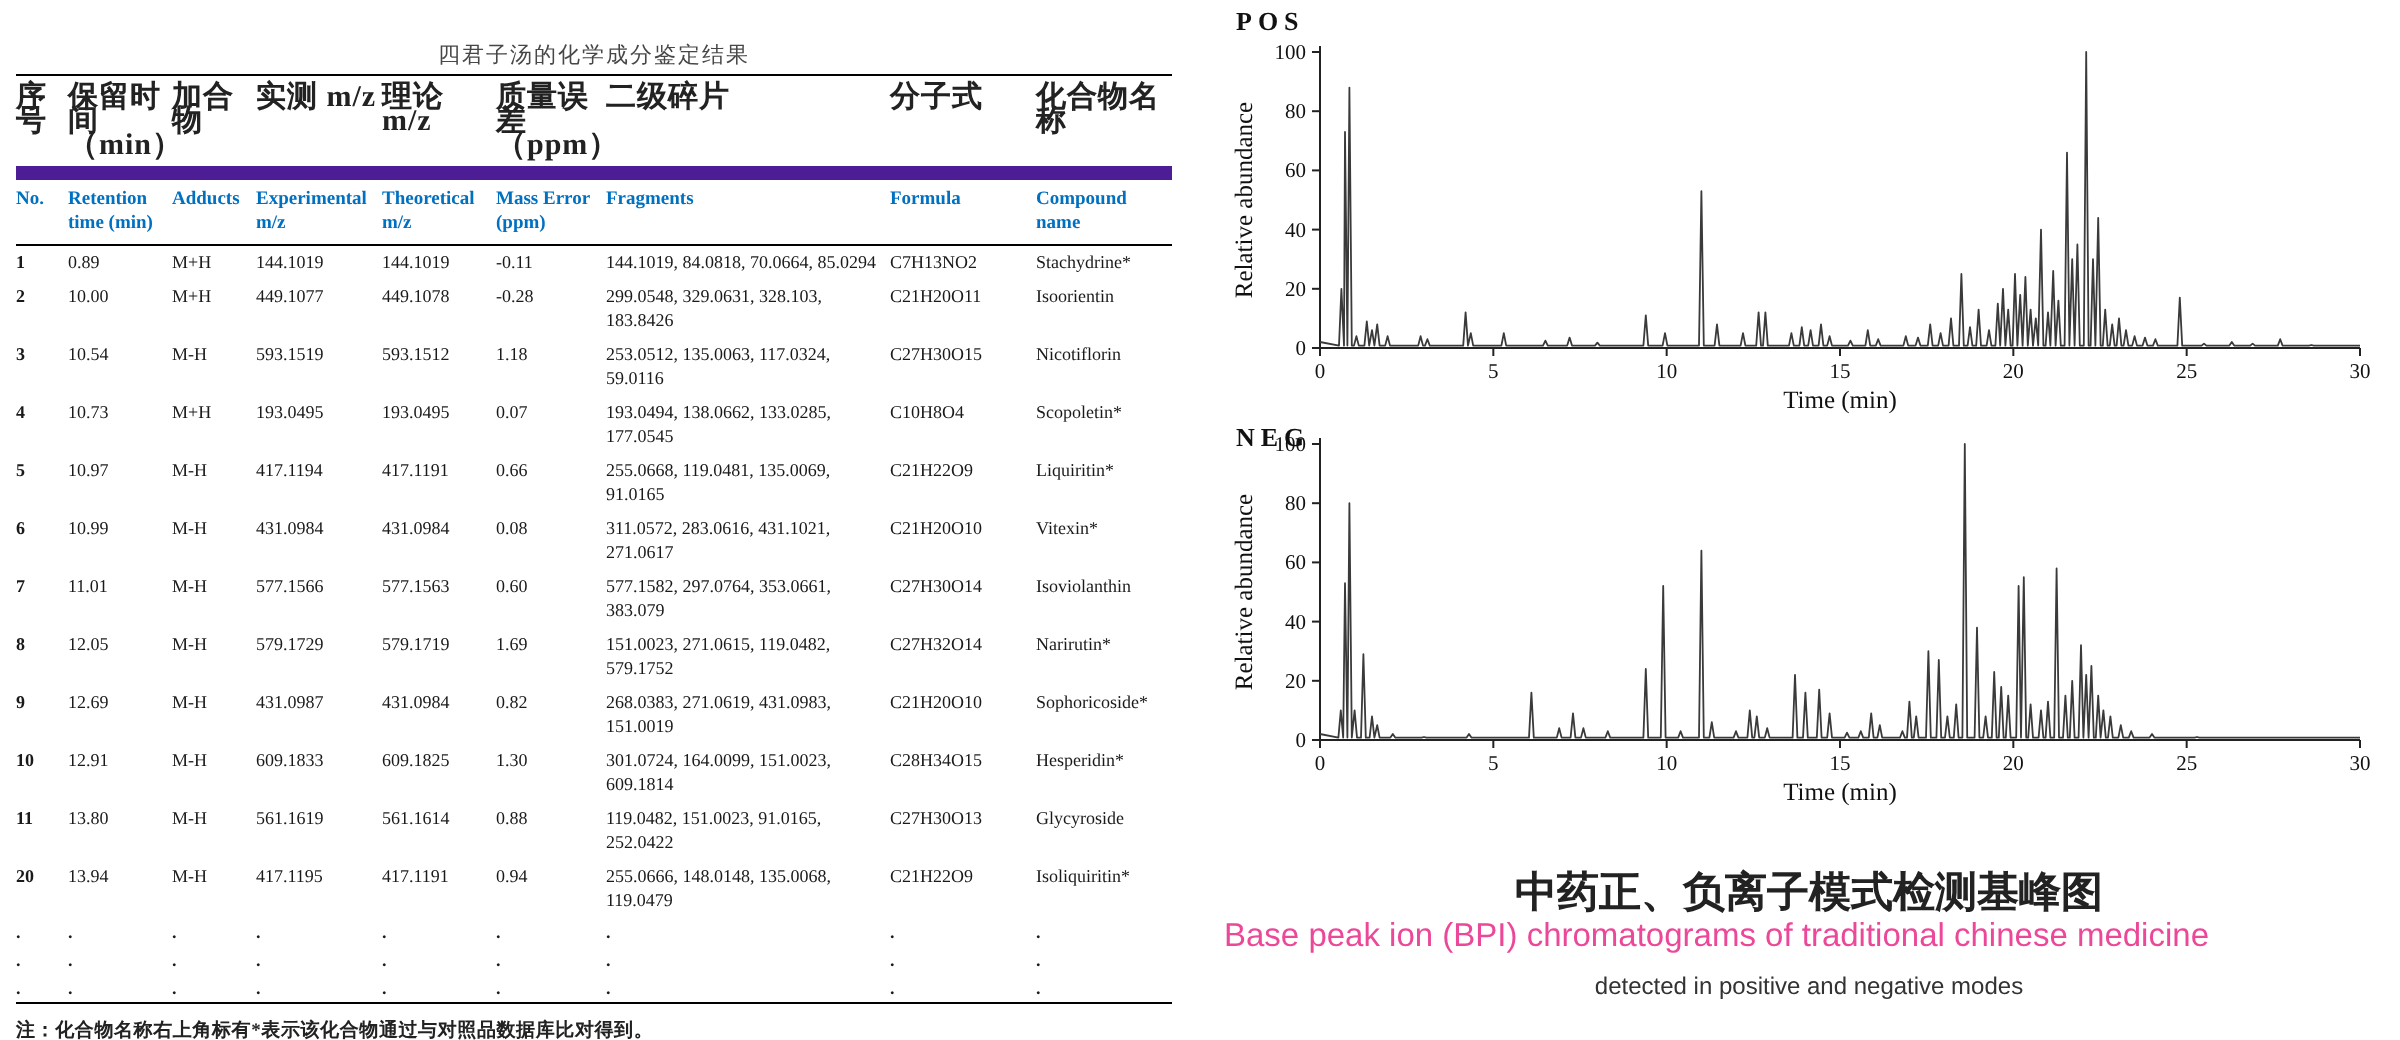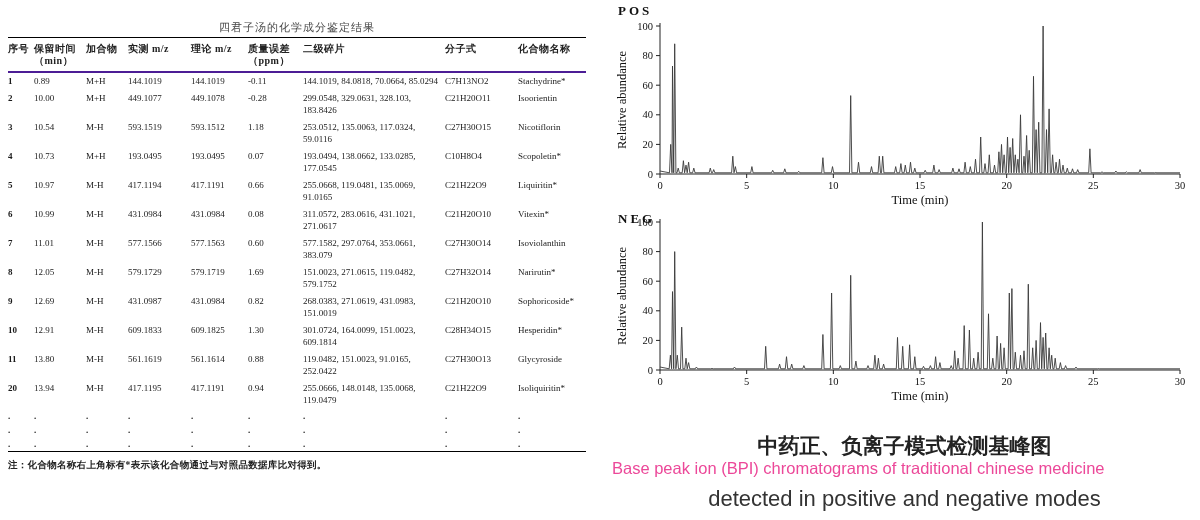--- a/index.html
+++ b/index.html
@@ -6,22 +6,22 @@
   .canvas{position:relative;width:1200px;height:520px;background:#ffffff;overflow:hidden;
           font-family:"Liberation Serif",serif;color:#1a1a1a;}
 
   
   .table-panel{position:absolute;left:8px;top:20px;width:578px;}
   .tbl-title-zh{text-align:center;font-size:11px;color:#474747;letter-spacing:1px;margin-bottom:2px;}
   .tbl-title-en{text-align:center;font-size:10px;color:#0070C0;margin-bottom:11px;}
   table.results{border-collapse:collapse;table-layout:fixed;width:578px;border-top:1.6px solid #000;}
   table.results th,table.results td{text-align:left;vertical-align:top;padding:2px 2px 2px 0;
       white-space:pre-line;font-weight:normal;}
-  tr.hdr-zh th{font-size:10px;font-weight:600;color:#222;line-height:12px;padding-top:5px;padding-bottom:4px;
-      border-bottom:2px solid #4c1d95;letter-spacing:.5px;}
+  tr.hdr-zh th{font-size:15px;font-weight:600;color:#222;line-height:12px;padding-top:5px;padding-bottom:4px;
+      border-bottom:7px solid #4c1d95;letter-spacing:.5px;}
   tr.hdr-en th{font-size:9.5px;font-weight:bold;color:#0070C0;line-height:12px;padding-top:4px;padding-bottom:4px;
       border-bottom:1px solid #000;letter-spacing:0;}
   tbody td{font-size:9px;line-height:12.5px;height:12.5px;padding-top:2.2px;padding-bottom:2.2px;
       white-space:nowrap;overflow:hidden;}
   tbody td:first-child{font-weight:bold;}
   tbody tr.dots td{font-weight:bold;height:10px;line-height:10px;padding-top:2px;padding-bottom:2px;}
   tbody tr.dots:last-child td{border-bottom:1.6px solid #000;}
   .note-zh{font-size:9.5px;color:#222;font-weight:600;margin-top:7px;letter-spacing:.3px;}
 
   
@@ -30,21 +30,21 @@
   #pos-label{top:3px;}
   #neg-label{top:211px;}
   svg.chrom{position:absolute;left:0;width:578px;height:196px;}
   #chart-0{top:18px;}
   #chart-1{top:214px;}
   .caption-zh{position:absolute;top:432px;left:0;width:585px;text-align:center;
       font-family:"Liberation Sans",sans-serif;font-weight:bold;font-size:21px;color:#222;}
   .caption-en1{position:absolute;top:459px;left:0;width:585px;text-align:left;
       font-family:"Liberation Sans",sans-serif;font-size:16.5px;color:#ec4899;}
   .caption-en2{position:absolute;top:486px;left:0;width:585px;text-align:center;
-      font-family:"Liberation Sans",sans-serif;font-size:22px;color:#333;}
+      font-family:"Liberation Sans",sans-serif;font-size:12px;color:#333;}
 </style>
 </head>
 <body>
 
 <div class="canvas">
 
   <section class="table-panel">
     <div class="tbl-title-zh">四君子汤的化学成分鉴定结果</div>
 
     <table class="results">
@@ -65,20 +65,36 @@
             <th>保留时间
 （min）</th>
             <th>加合物</th>
             <th>实测 m/z</th>
             <th>理论 m/z</th>
             <th>质量误差
 （ppm）</th>
             <th>二级碎片</th>
             <th>分子式</th>
             <th>化合物名称</th>
+          </tr>
+        <tr class="hdr-en">
+            <th>No.</th>
+            <th>Retention
+time (min)</th>
+            <th>Adducts</th>
+            <th>Experimental
+m/z</th>
+            <th>Theoretical
+m/z</th>
+            <th>Mass Error
+(ppm)</th>
+            <th>Fragments</th>
+            <th>Formula</th>
+            <th>Compound
+name</th>
           </tr>
       </thead>
       <tbody>
           <tr>
             <td>1</td>
             <td>0.89</td>
             <td>M+H</td>
             <td>144.1019</td>
             <td>144.1019</td>
             <td>-0.11</td>

